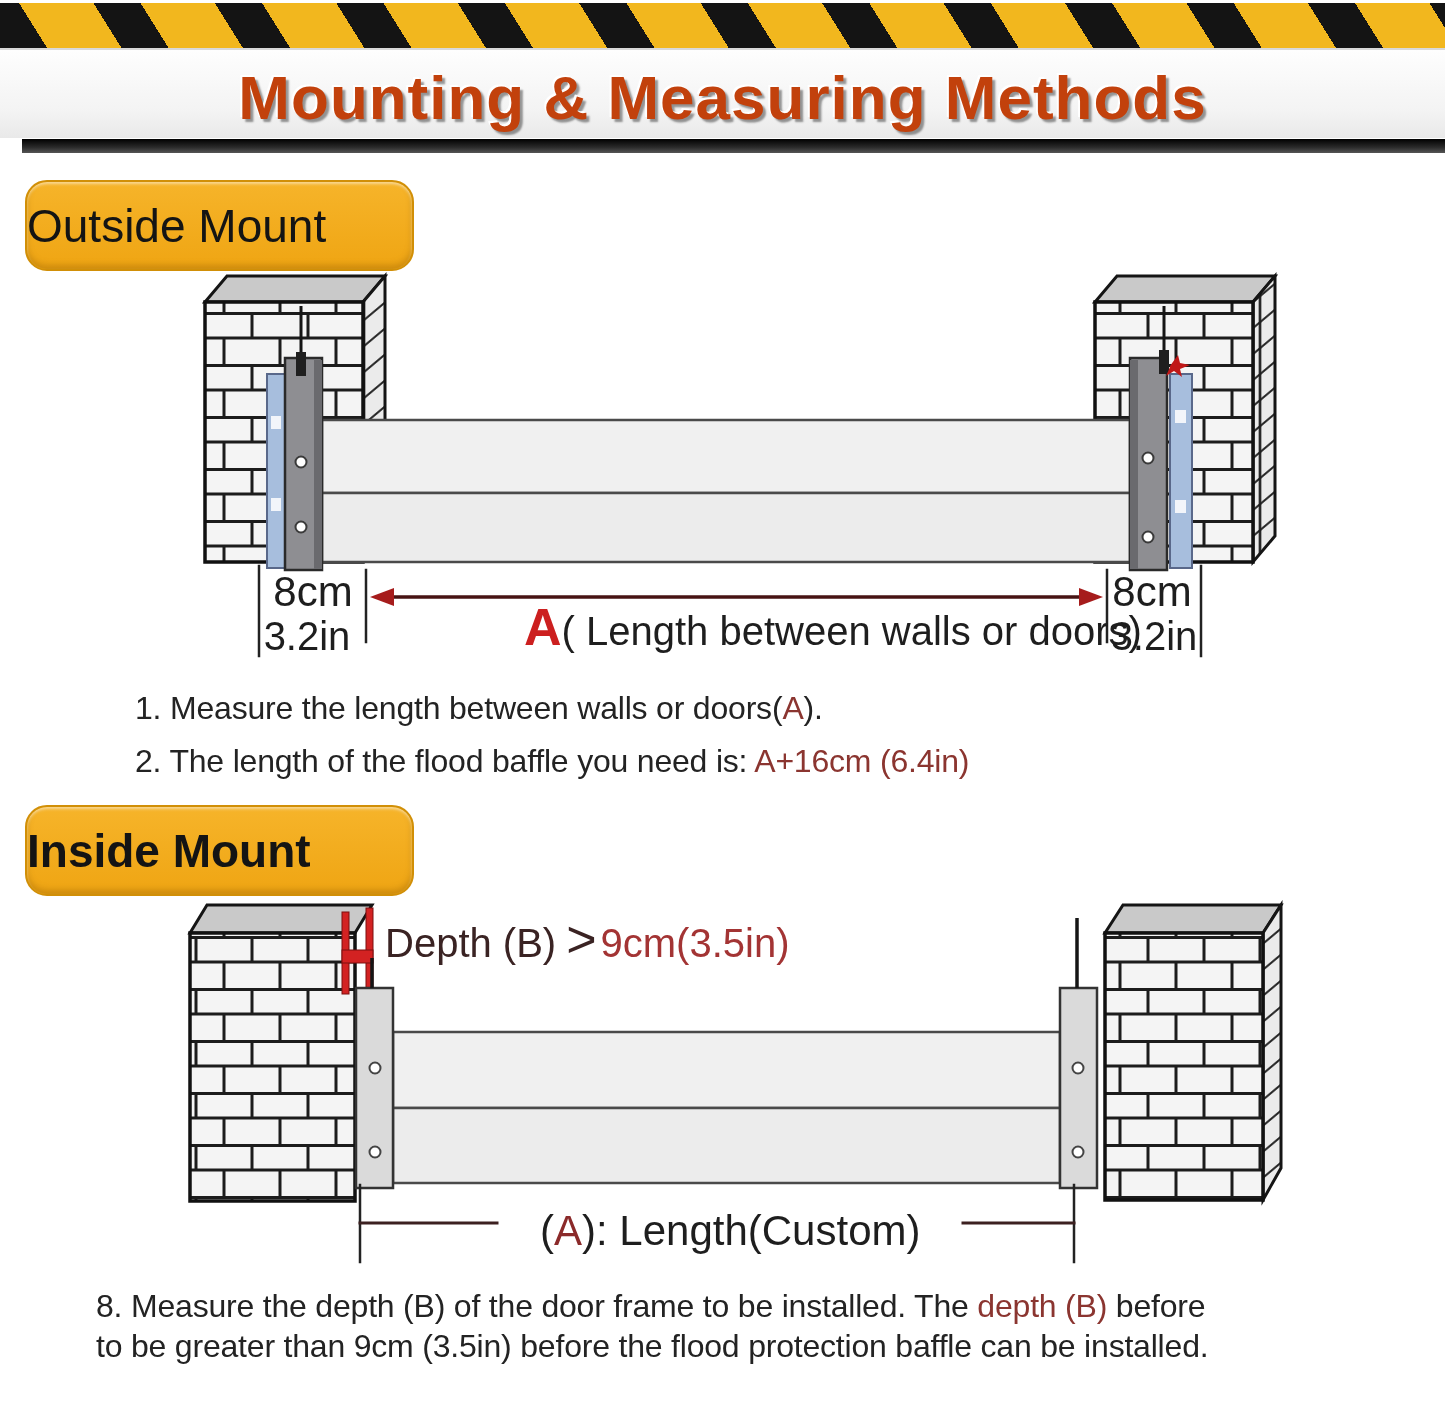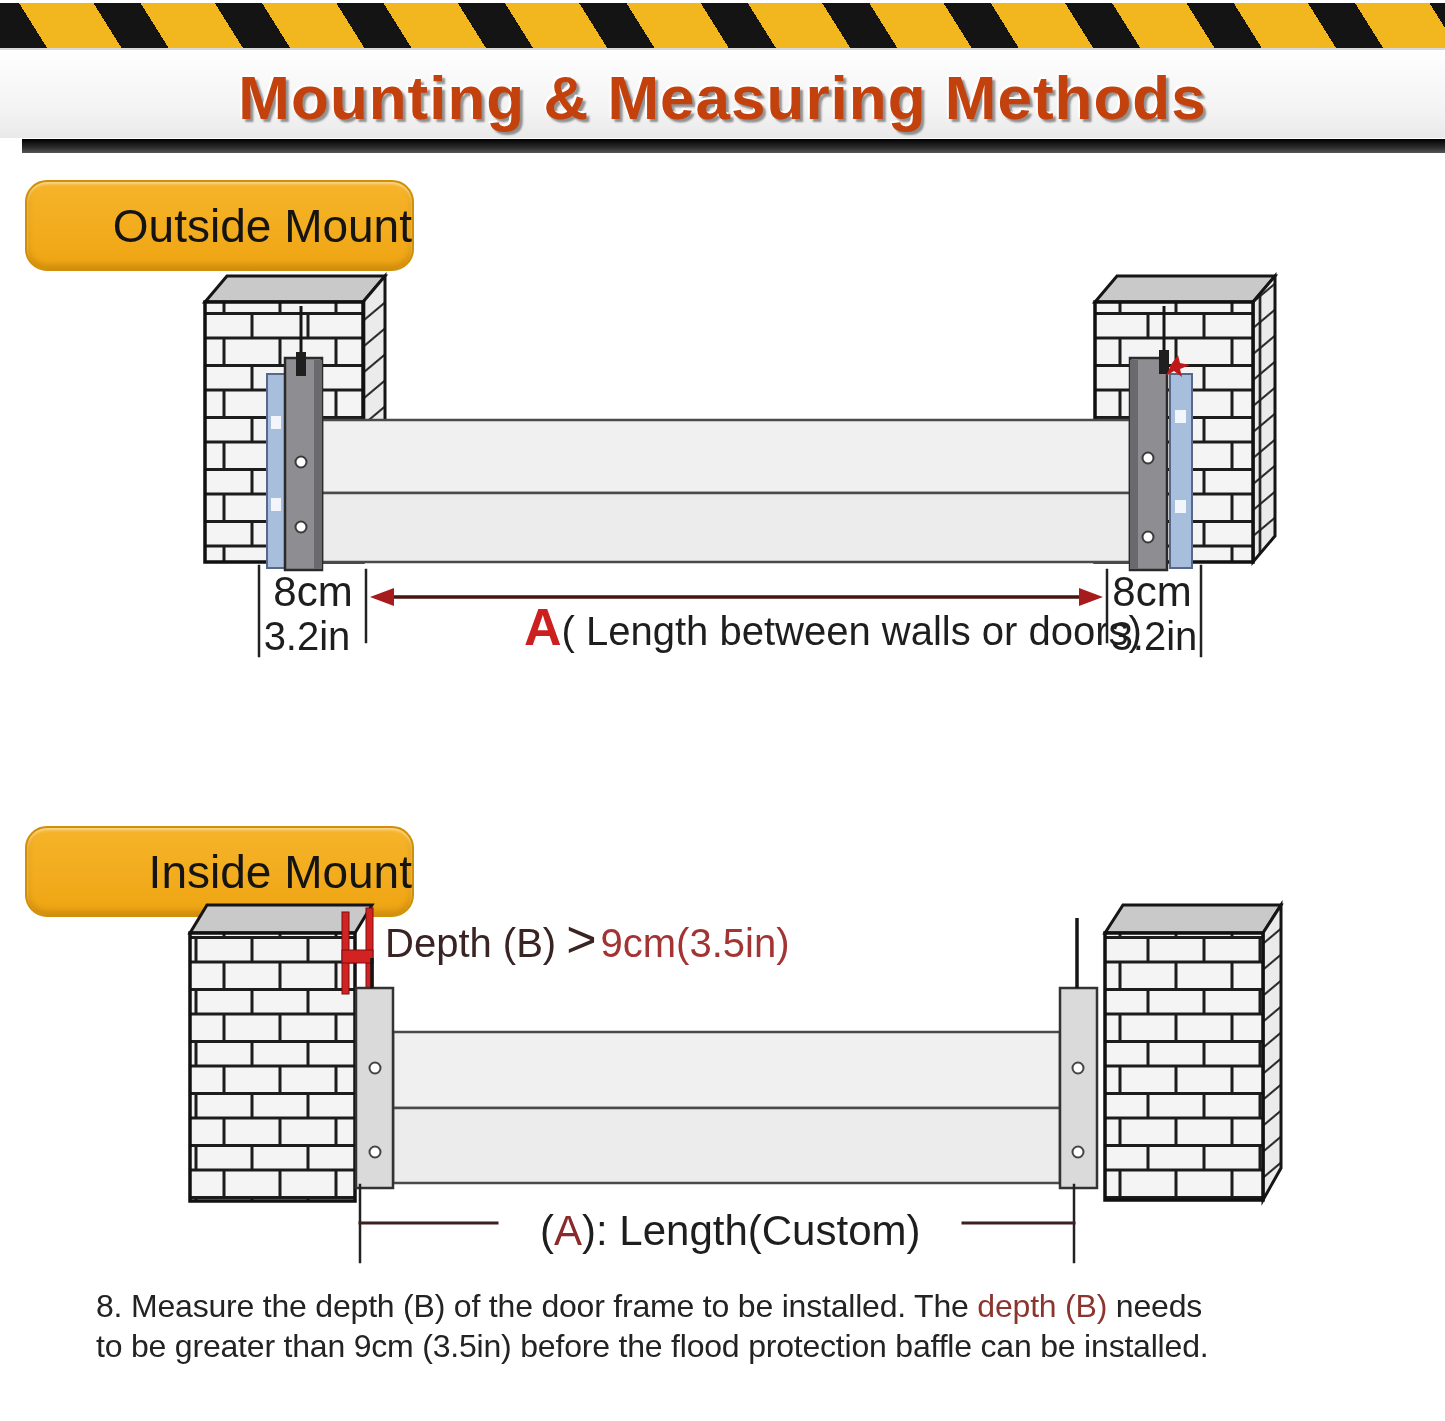--- a/index.html
+++ b/index.html
@@ -26,25 +26,25 @@
   .header-bar{
     position:absolute;left:22px;top:139px;width:1423px;height:14px;
     background:linear-gradient(#000,#2b2b2b 60%,#555);
   }
   
   .badge{
     position:absolute;left:25px;width:385px;height:87px;
     background:linear-gradient(#f6b42a,#efa513);
     border:2px solid #d18f07;border-radius:22px;
     box-shadow:inset 0 2px 3px rgba(255,255,255,.5), inset 0 -4px 6px rgba(140,90,0,.35);
-    display:flex;align-items:center;justify-content:flex-end;
+    display:flex;align-items:center;justify-content:flex-start;
     font-size:46px;color:#141414;font-weight:500;
   }
   .badge-outside{top:180px;}
-  .badge-inside{top:826px;}
+  .badge-inside{top:805px;font-weight:bold;}
   
   .diagram{position:absolute;left:0;width:1445px;height:400px;}
   .diagram-outside{top:270px;}
   .diagram-inside{top:900px;}
   svg text{font-family:"Liberation Sans",sans-serif;}
   
   .steps p{margin:0;font-size:32px;color:#232323;letter-spacing:-0.2px;line-height:40px;}
   .steps-outside{position:absolute;left:135px;top:688px;width:1270px;}
   .steps-outside p{margin-bottom:13px;}
   .steps-inside{position:absolute;left:96px;top:1286px;width:1330px;}
@@ -134,20 +134,24 @@
       <polygon points="370,597 394,588 394,606" fill="#a61c1c"></polygon>
       <polygon points="1103,597 1079,588 1079,606" fill="#a61c1c"></polygon>
       <text x="313" y="606" font-size="42" fill="#1e1e1e" text-anchor="middle">8cm</text>
       <text x="307" y="650" font-size="40" fill="#1e1e1e" text-anchor="middle">3.2in</text>
       <text x="1152" y="606" font-size="42" fill="#1e1e1e" text-anchor="middle">8cm</text>
       <text x="1154" y="650" font-size="40" fill="#1e1e1e" text-anchor="middle">3.2in</text>
       <text x="524" y="645" font-size="40" fill="#1e1e1e"><tspan font-size="52" font-weight="bold" fill="#cc1f1f">A</tspan><tspan dy="0">( Length between walls or doors)</tspan></text>
     </g>
   </svg>
 
+  <div class="steps steps-outside">
+    <p><span>1. Measure the length between walls or doors(</span><span class="step-red">A</span><span>).</span></p>
+    <p><span>2. The length of the flood baffle you need is: </span><span class="step-red">A+16cm (6.4in)</span><span></span></p>
+  </div>
 
   <div class="badge badge-inside">
     <span>Inside Mount</span>
   </div>
 
   <svg class="diagram diagram-inside" viewBox="0 900 1445 400">
     <defs>
       <pattern id="b2" width="56" height="52" patternUnits="userSpaceOnUse">
         <rect width="56" height="52" fill="#f4f4f4"></rect>
         <path d="M0 1.5 H56 M0 26 H56 M28 0 V26 M0 26 V52 M56 26 V52" stroke="#1c1c1c" stroke-width="3" fill="none"></path>
@@ -198,17 +202,17 @@
     <g stroke-linecap="square">
       <line x1="360" y1="1185" x2="360" y2="1262" stroke="#222" stroke-width="2.5"></line>
       <line x1="1074" y1="1185" x2="1074" y2="1262" stroke="#222" stroke-width="2.5"></line>
       <line x1="360" y1="1223" x2="497" y2="1223" stroke="#3c2020" stroke-width="3"></line>
       <line x1="963" y1="1223" x2="1074" y2="1223" stroke="#3c2020" stroke-width="3"></line>
       <text x="540" y="1245" font-size="42" fill="#1e1e1e"><tspan>(</tspan><tspan fill="#8b2a2a">A</tspan><tspan>): Length(Custom)</tspan></text>
     </g>
   </svg>
 
   <div class="steps steps-inside">
-    <p><span>8. Measure the depth (B) of the door frame to be installed. The </span><span class="step-red">depth (B)</span><span> needs</span></p>
+    <p><span>8. Measure the depth (B) of the door frame to be installed. The </span><span class="step-red">depth (B)</span><span> before</span></p>
     <p><span>to be greater than 9cm (3.5in) before the flood protection baffle can be installed.</span><span class="step-red"></span><span></span></p>
   </div>
 
 </div>
 
 </body></html>

